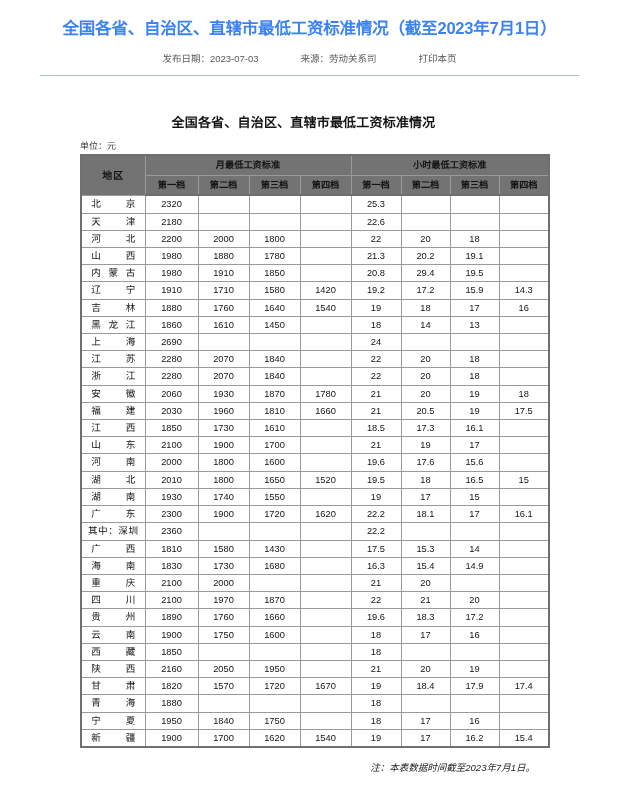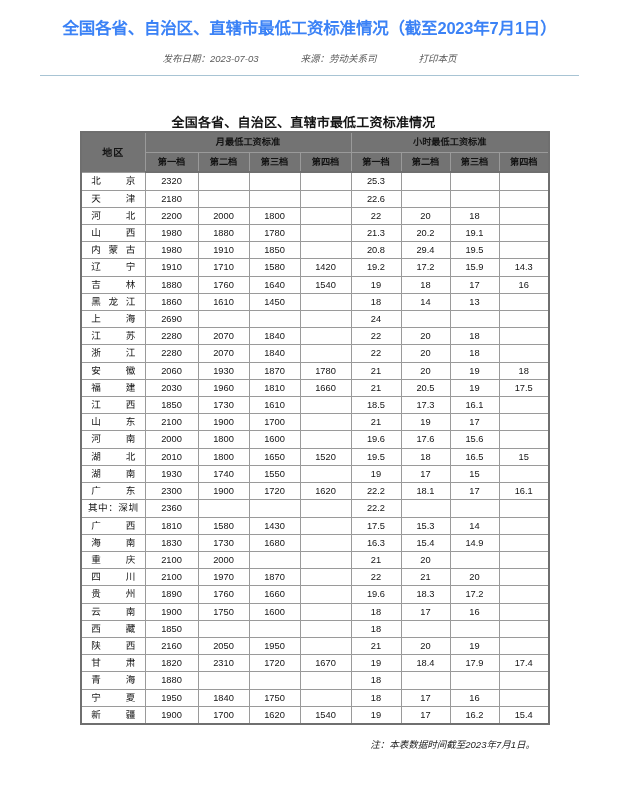--- a/index.html
+++ b/index.html
@@ -37,21 +37,20 @@
     white-space: nowrap;
   }
   .meta-row {
     margin-top: 12px;
     display: flex;
     justify-content: center;
     align-items: flex-end;
     gap: 42px;
     font-size: 9.5px;
     color: #5a5a5a;
-    font-style: italic;
   }
   .meta-item { white-space: nowrap; }
   .print-link {
     color: #5a5a5a;
     text-decoration: none;
     cursor: pointer;
   }
   .divider {
     margin: 10px 14px 0 14px;
     height: 1px;
@@ -171,20 +170,21 @@
       <a class="meta-item print-link">打印本页</a>
     </div>
 
     <div class="divider"></div>
   </div>
 
   <div class="sheet">
 
     <div class="sheet-title">全国各省、自治区、直辖市最低工资标准情况</div>
 
+    <div class="unit-label">单位：元</div>
 
     <table class="wage">
       <colgroup>
         <col style="width:64px">
         <col style="width:53px">
           <col style="width:51px">
           <col style="width:51px">
           <col style="width:51px">
         <col style="width:50px">
           <col style="width:49px">
@@ -513,21 +513,21 @@
             <td class="num">1950</td>
             <td class="num"></td>
             <td class="num sep-left">21</td>
             <td class="num">20</td>
             <td class="num">19</td>
             <td class="num"></td>
           </tr>
           <tr>
             <td class="region"><span class="nm">甘 肃</span></td>
             <td class="num">1820</td>
-            <td class="num">2310</td>
+            <td class="num">1570</td>
             <td class="num">1720</td>
             <td class="num">1670</td>
             <td class="num sep-left">19</td>
             <td class="num">18.4</td>
             <td class="num">17.9</td>
             <td class="num">17.4</td>
           </tr>
           <tr>
             <td class="region"><span class="nm">青 海</span></td>
             <td class="num">1880</td>

